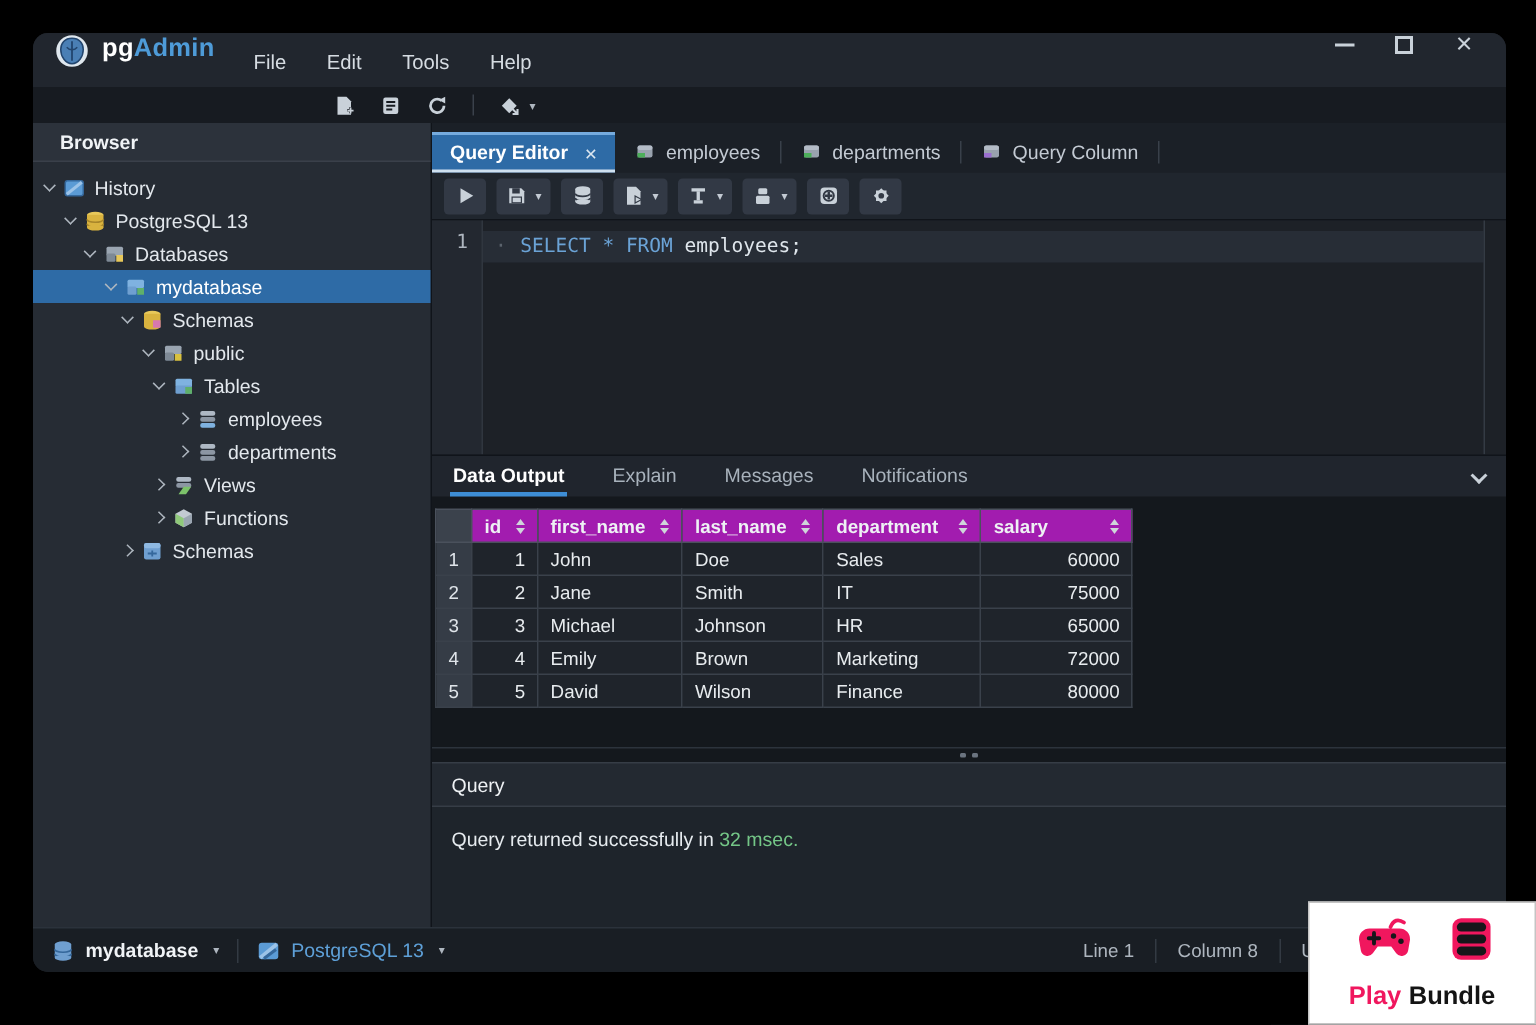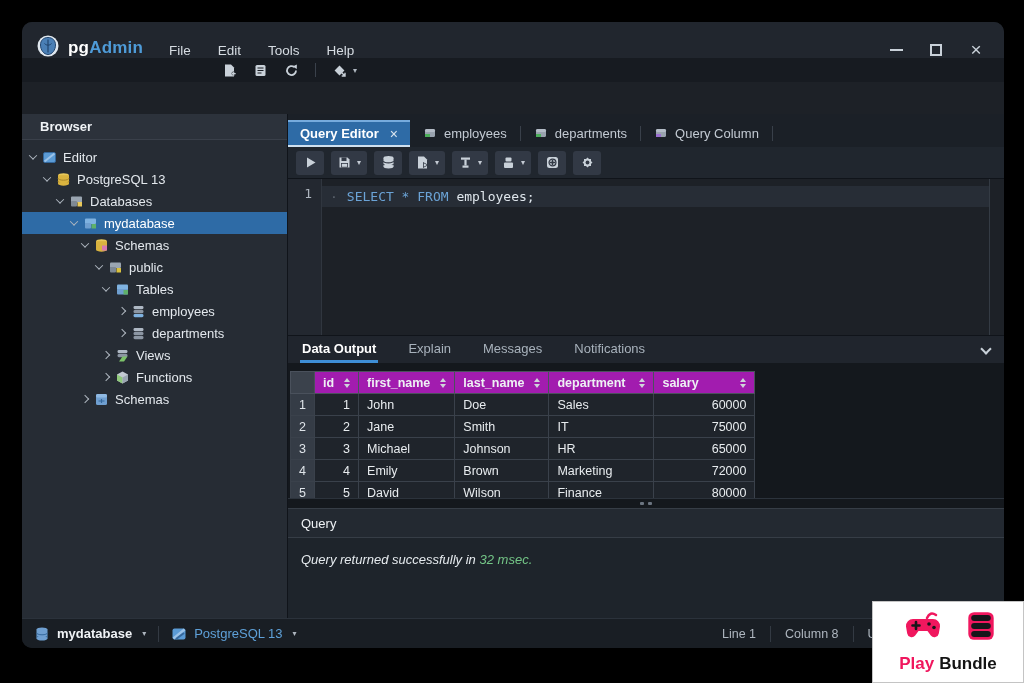--- a/index.html
+++ b/index.html
@@ -4,42 +4,42 @@
 <style>
   * { margin:0; padding:0; box-sizing:border-box; }
   html,body { width:1024px; height:683px; background:#000; overflow:hidden;
               font-family:"Liberation Sans", sans-serif; }
 
   .window { position:absolute; left:22px; top:22px; width:982px; height:626px;
             background:#1d2127; border-radius:10px; overflow:hidden;
             display:flex; flex-direction:column; }
 
   
-  .titlebar { height:36px; background:#21262e; display:flex; align-items:flex-end;
+  .titlebar { height:36px; background:#21262e; display:flex; align-items:flex-start;
               padding:0 20px 0 14px; flex:0 0 auto; }
   .logo { width:24px; height:24px; margin-right:8px; }
   .brand { font-size:17px; font-weight:bold; color:#fff; letter-spacing:.2px; }
   .brand .blue { color:#4e9bd8; }
   .menus { display:flex; gap:27px; margin-left:26px; }
   .menu-item { color:#d6dce2; font-size:13.5px; cursor:default;margin-top:12px; }
   .win-controls { margin-left:auto; display:flex; align-items:center; gap:24px; }
   .wc { width:16px; height:16px; display:flex; align-items:center; justify-content:center; color:#c9d1d9; }
   .wc-min { width:13px; border-top:2px solid #c9d1d9; height:0; }
   .wc-max { width:12px; height:12px; border:2px solid #c9d1d9; }
   .wc-close { font-size:19px; line-height:14px; }
 
   
   .topbar { height:24px; background:#171b21; display:flex; align-items:center;
             padding-left:200px; gap:16px; flex:0 0 auto; }
   .tb-icon { width:15px; height:15px; }
   .tb-sep { width:1px; height:14px; background:#3a414b; }
   .tb-caret { color:#aeb6bf; font-size:8px; margin-left:-10px; }
 
   
-  .body { flex:1; display:flex; min-height:0;margin-top:32px; }
+  .body { flex:1; display:flex; min-height:0; }
 
   
   .sidebar { width:266px; background:#262c34; border-right:1px solid #10141a;
              display:flex; flex-direction:column; }
   .sb-header { height:26px; background:#2c323b; border-bottom:1px solid #3a404a;
                display:flex; align-items:center; padding-left:18px;
                color:#f0f3f6; font-size:13px; font-weight:bold; flex:0 0 auto; }
   .tree { padding-top:6px; }
   .tree-row { height:22px; display:flex; align-items:center; gap:6px;
               color:#e3e8ed; font-size:13px; cursor:default; white-space:nowrap; }
@@ -112,21 +112,21 @@
 
   
   .splitter { height:10px; background:#14181d; border-top:1px solid #2c333c;
               display:flex; align-items:center; justify-content:center; gap:4px; flex:0 0 auto; }
   .splitter i { width:4px; height:3px; background:#6b7480; border-radius:1px; }
 
   
   .querypanel { flex:0 0 110px; background:#1e242b; display:flex; flex-direction:column; }
   .qp-header { height:30px; background:#232931; border-top:1px solid #363d46; border-bottom:1px solid #363d46;
                display:flex; align-items:center; padding-left:13px; color:#eef1f4; font-size:13px; }
-  .qp-msg { padding:14px 0 0 13px; font-size:13px; color:#e6ebef;font-style:italic; }
+  .qp-msg { padding:14px 0 0 13px; font-size:13px; color:#e6ebef; }
   .green { color:#74c687; }
 
   
   .statusbar { height:30px; background:#191e24; border-top:1px solid #2b323b;
                display:flex; align-items:center; padding:0 16px 0 12px; flex:0 0 auto; }
   .sb-group { display:flex; align-items:center; gap:7px; }
   .sb-label { color:#f0f3f6; font-size:13px; font-weight:bold; }
   .sb-server { color:#5ea0d8; font-size:13px; }
   .sb-caret { color:#aeb6bf; font-size:8px; margin-left:3px; }
   .sb-vdiv { width:1px; height:16px; background:#333a43; margin:0 12px; }
@@ -201,21 +201,21 @@
     <div class="sidebar">
       <div class="sb-header">Browser</div>
       <div class="tree">
 
         <div class="tree-row" style="padding-left:8px">
           <span class="chev down"></span>
           <svg class="ticon" viewBox="0 0 15 15">
               <rect x="1.5" y="2.5" width="12" height="10" rx="1.5" fill="#5b9bd5" stroke="#35689c"></rect>
               <path d="M2.5 11.5 l10 -8" stroke="#9cc3e8" stroke-width="2"></path>
             </svg>
-          <span>Editor</span>
+          <span>History</span>
         </div>
 
         <div class="tree-row" style="padding-left:22px">
           <span class="chev down"></span>
           <svg class="ticon" viewBox="0 0 15 15">
               <ellipse cx="7.5" cy="3.2" rx="5.5" ry="2" fill="#e8c85a"></ellipse>
               <rect x="2" y="3.2" width="11" height="8.5" fill="#d9b33f"></rect>
               <path d="M2 6.2 a5.5 2 0 0 0 11 0 M2 9.2 a5.5 2 0 0 0 11 0" fill="none" stroke="#a8862a"></path>
               <ellipse cx="7.5" cy="11.7" rx="5.5" ry="2" fill="#d9b33f"></ellipse>
             </svg>

